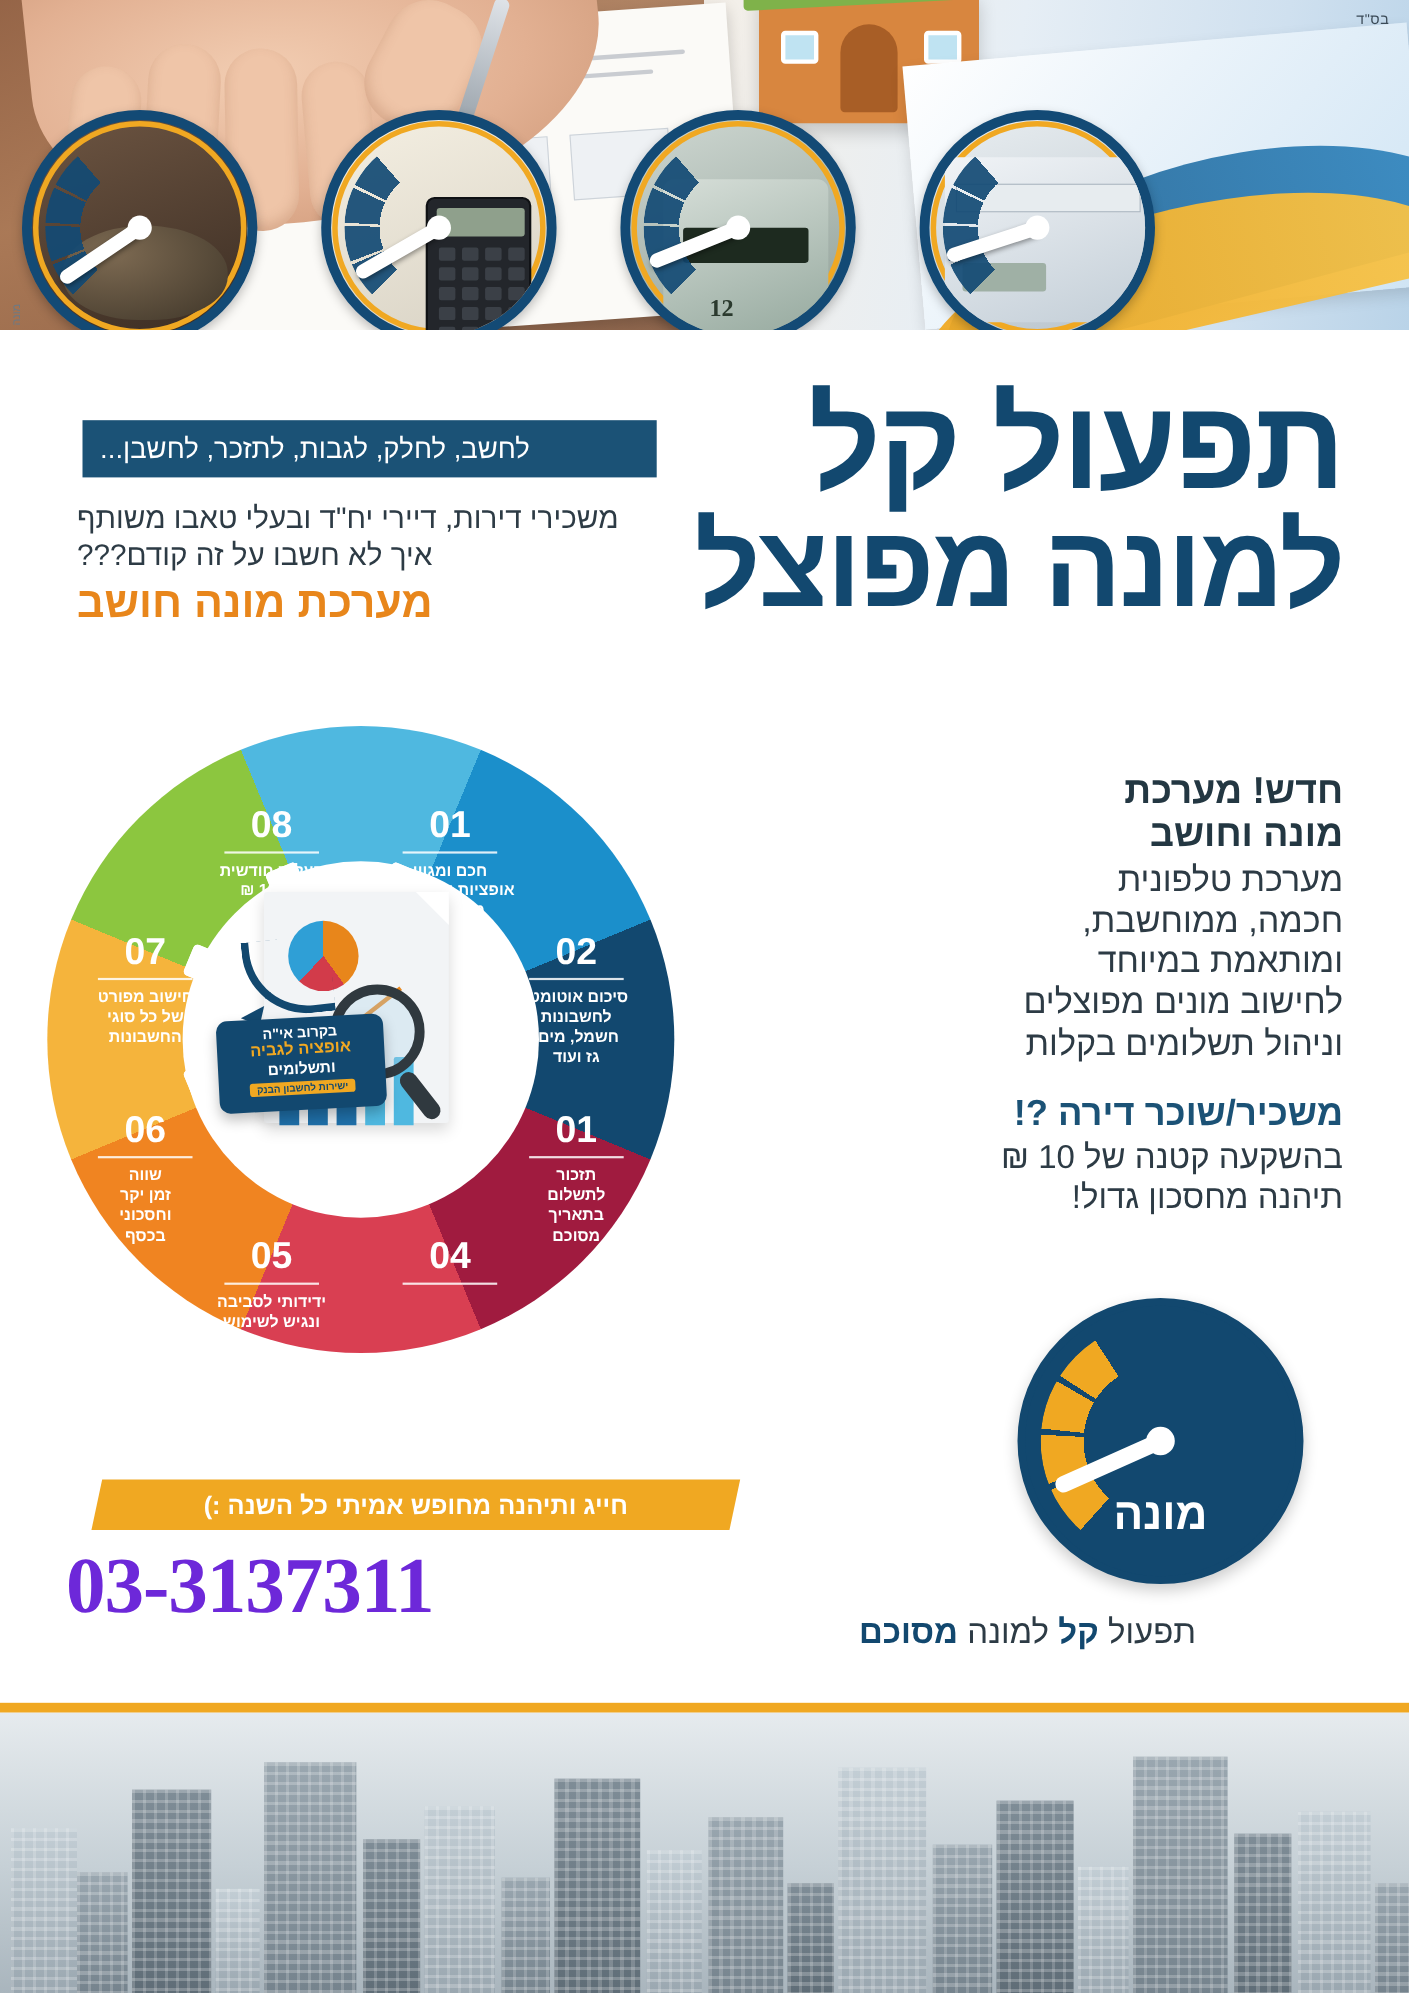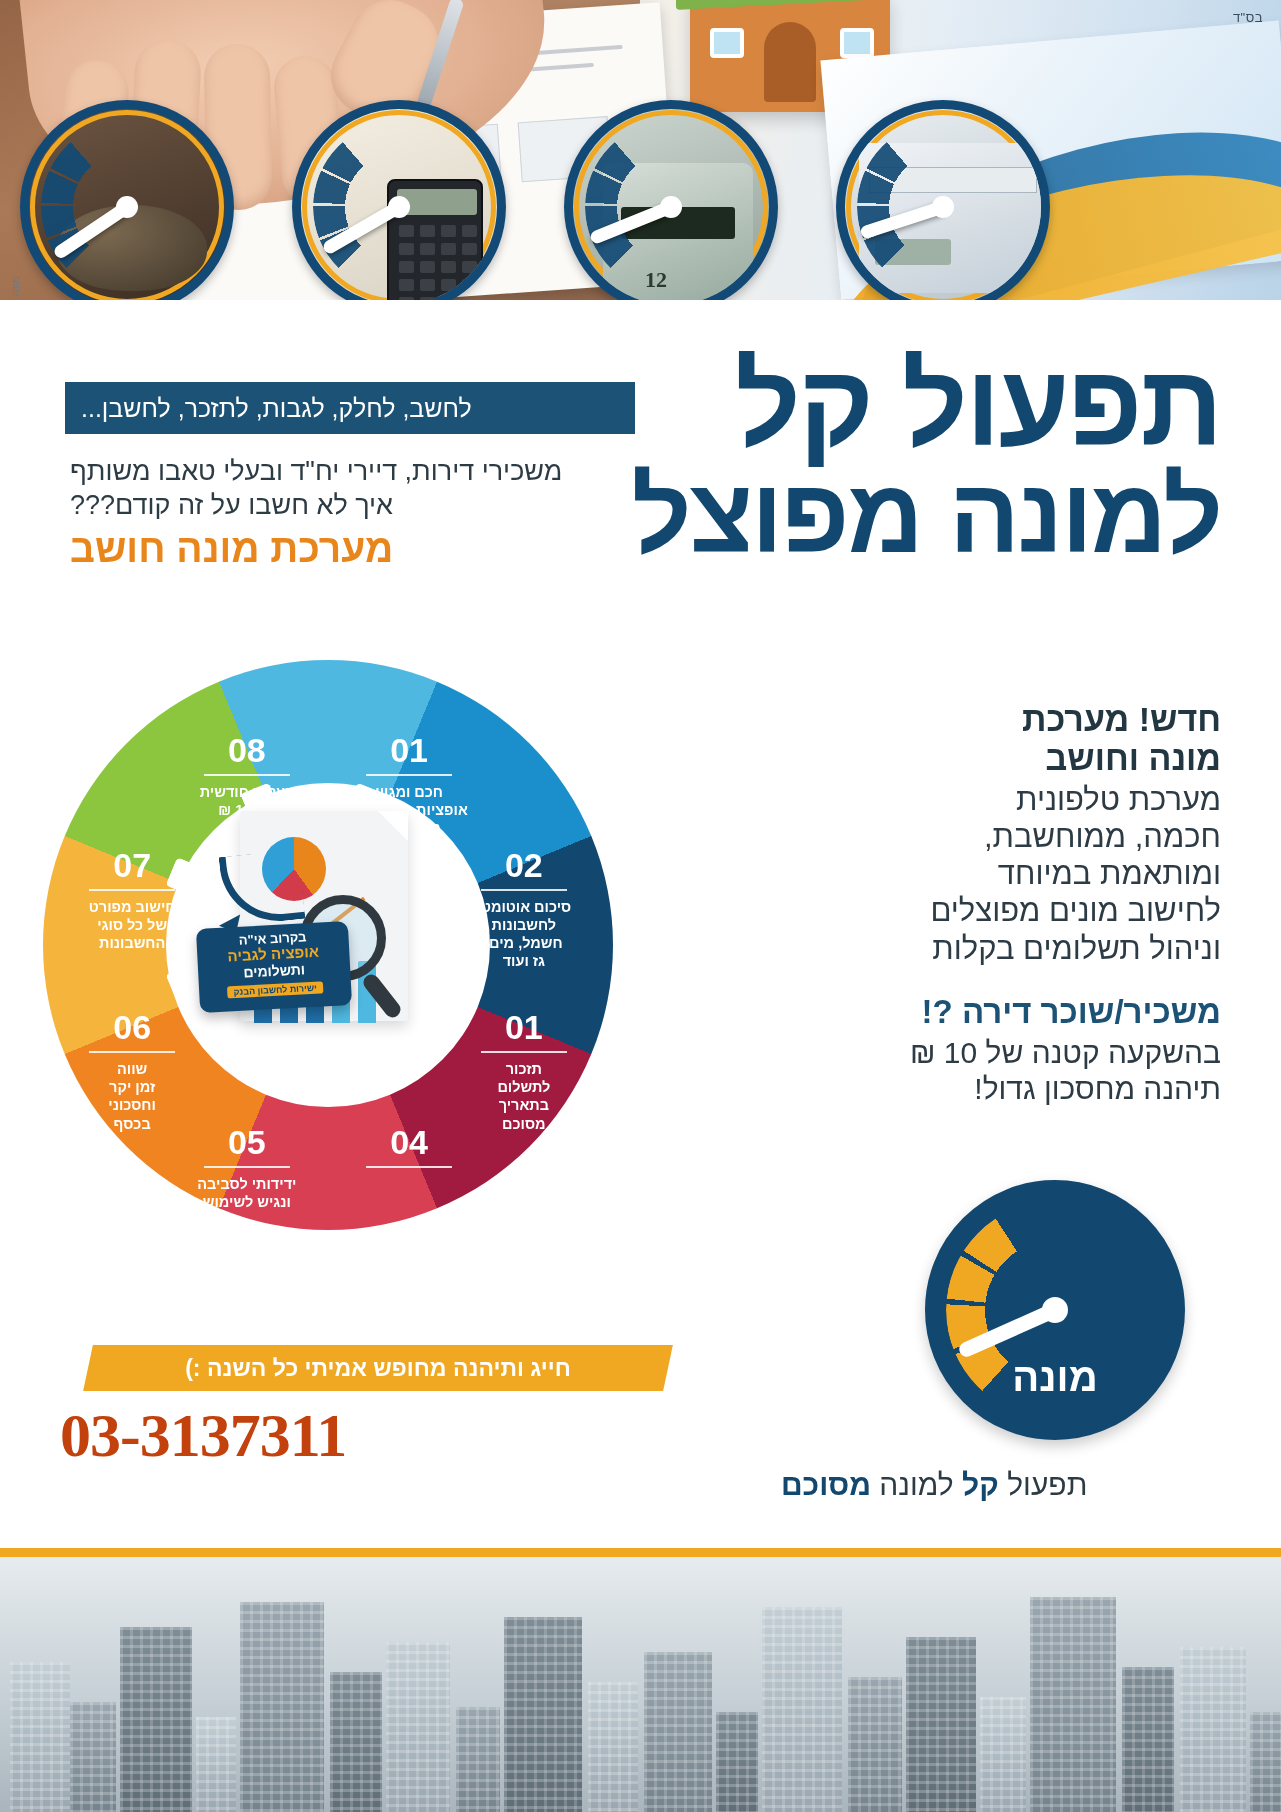--- a/index.html
+++ b/index.html
@@ -170,21 +170,21 @@
   .headline {
     position: absolute; right: 60px; top: 350px;
     text-align: right; direction: rtl;
     color: #12486f; font-weight: bold; line-height: .96;
     font-family: "Liberation Sans", sans-serif;
   }
   .headline .l1 { font-size: 115px; letter-spacing: -2px; }
   .headline .l2 { font-size: 105px; letter-spacing: -2px; margin-top: 6px; }
 
   .blue-bar {
-    position: absolute; left: 65px; top: 382px; width: 570px; height: 52px;
+    position: absolute; left: 75px; top: 382px; width: 522px; height: 52px;
     background: #1b5276; display: flex; align-items: center; justify-content: flex-end;
     padding-left: 16px; padding-right: 18px;
   }
   .blue-bar span { color: #fff; font-size: 25px; direction: rtl; }
 
   .sub-block {
     position: absolute; left: 70px; top: 455px; width: 570px;
     text-align: left; direction: rtl; color: #2d3b45;
   }
   .sub-block .s1 { font-size: 27px; line-height: 1.25; text-align: left; }
@@ -314,21 +314,21 @@
     background: #f0a822; transform: skewX(-12deg);
   }
   .cta-ribbon span {
     display: block; transform: skewX(12deg);
     color: #ffffff; direction: rtl; text-align: center;
     font-size: 23px; font-weight: bold; line-height: 46px;
   }
   .phone {
     position: absolute; left: 60px; top: 1400px; width: 600px;
     font-family: "Liberation Serif", serif;
-    font-size: 62px; font-weight: bold; color: #c2410c;
+    font-size: 72px; font-weight: bold; color: #6d28d9;
     letter-spacing: -1px; direction: ltr; text-align: left;
   }
 
   
   .bottom-rule {
     position: absolute; left: 0; top: 1548px; width: 1281px; height: 9px; background: #f0a822;
   }
   .skyline {
     position: absolute; left: 0; top: 1557px; width: 1281px; height: 255px;
     background: linear-gradient(180deg,#e6ebee 0%, #c6d0d6 55%, #a9b5bd 100%);

